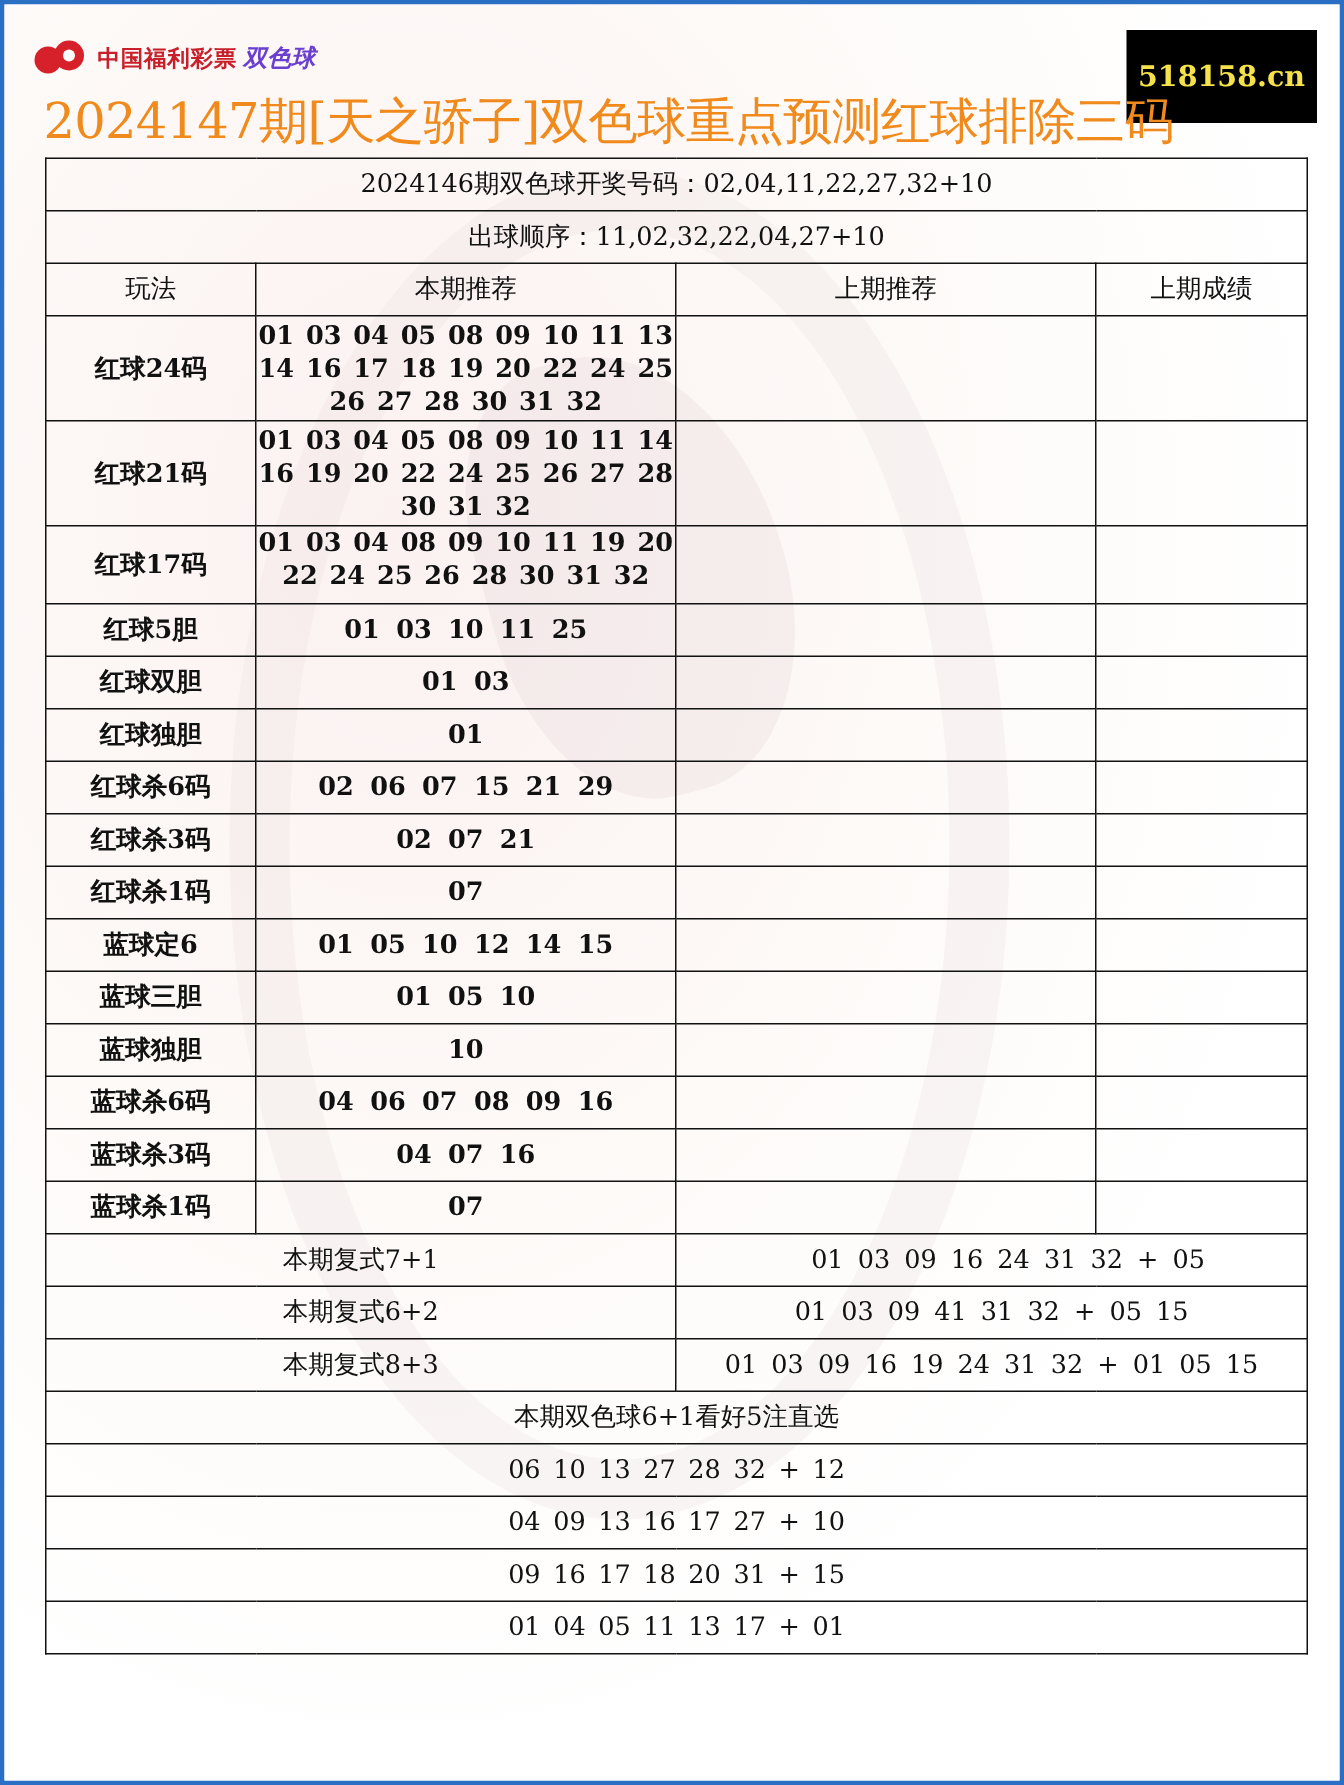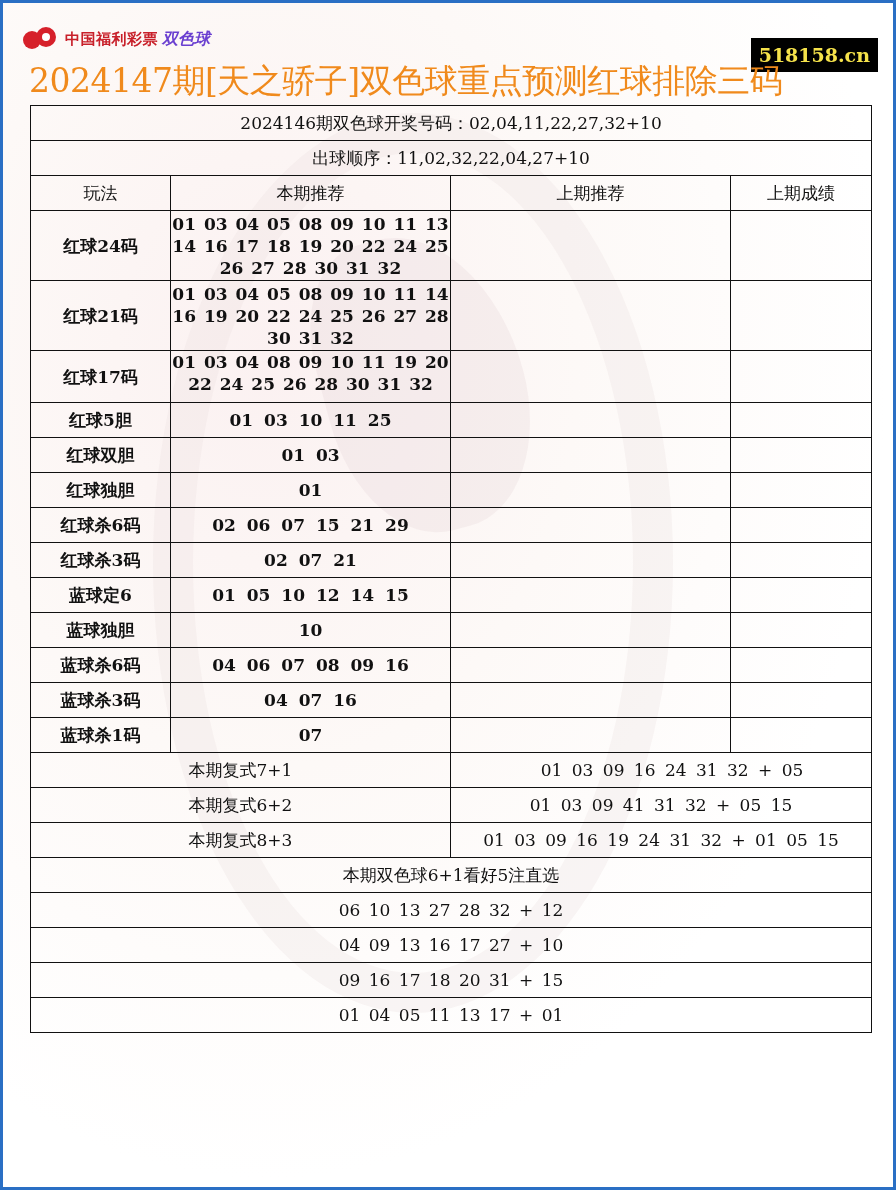--- a/index.html
+++ b/index.html
@@ -18,22 +18,22 @@
       border-radius: 50%; border: 40px solid rgba(230,220,220,0.25); }
     .wm2 { position: absolute; left: 320px; top: 230px; width: 200px; height: 300px;
       background: rgba(215,195,200,0.18); border-radius: 40% 60% 50% 50%; transform: rotate(-15deg); }
     .logo { position: absolute; left: 18px; top: 22px; display: flex; align-items: center; gap: 4px; }
     .logo-mark { width: 40px; height: 28px; position: relative; }
     .logo-mark .b1 { position: absolute; left: 2px; top: 6px; width: 18px; height: 18px; border-radius: 50%; background: #d6202a; }
     .logo-mark .b2 { position: absolute; left: 15px; top: 2px; width: 20px; height: 20px; border-radius: 50%; background: #d6202a; }
     .logo-mark .b3 { position: absolute; left: 21px; top: 8px; width: 8px; height: 8px; border-radius: 50%; background: #fff; }
     .logo-text { font-family: "DejaVu Sans", "Liberation Sans", sans-serif; font-weight: bold; font-size: 15px; color: #c8202a; letter-spacing: 0.5px; }
     .logo-text2 { font-family: "DejaVu Sans", "Liberation Sans", sans-serif; font-weight: bold; font-style: italic; font-size: 16px; color: #6a3fd0; }
-    .site-badge { position: absolute; right: 15px; top: 35px; background: #000; color: #f5e24a;
-      font-family: "DejaVu Serif", serif; font-weight: bold; font-size: 19px; padding: 5px 8px; line-height: 24px; }
+    .site-badge { position: absolute; right: 15px; top: 17px; background: #000; color: #f5e24a;
+      font-family: "DejaVu Serif", serif; font-weight: bold; font-size: 19px; padding: 19px 8px; line-height: 24px; }
     .title { position: absolute; left: 26px; top: 56px; width: 850px; font-size: 33px; color: #f08a1c;
       font-family: "DejaVu Serif", "Liberation Serif", serif; white-space: nowrap; letter-spacing: -0.5px; line-height: 44px; }
     table.main { position: absolute; left: 27px; top: 102px; width: 841px; border-collapse: collapse; table-layout: fixed; }
     table.main td { border: 1.5px solid #111; text-align: center; vertical-align: middle; font-size: 17px; color: #111;
       font-family: "DejaVu Serif", "Liberation Serif", serif; height: 35px; padding: 0; line-height: 22px; }
     td.bold { font-weight: bold; }
     td.nums { text-align: left; padding-left: 3px; font-weight: bold; word-spacing: 2px; line-height: 22.5px; letter-spacing: 0; margin-left: 40px; }
     td.cnum { font-weight: bold; word-spacing: 5px; }
     td.narrow { font-family: "Liberation Serif", serif; font-size: 18px; }
     td.left-lbl { text-align: left; padding-left: 152px; font-family: "Liberation Serif", serif; font-size: 18px; }
@@ -124,22 +124,34 @@
         <td></td>
         <td></td>
       </tr>
       <tr>
         <td class="bold">红球杀3码</td>
         <td class="cnum">02 07 21</td>
         <td></td>
         <td></td>
       </tr>
       <tr>
+        <td class="bold">红球杀1码</td>
+        <td class="cnum">07</td>
+        <td></td>
+        <td></td>
+      </tr>
+      <tr>
         <td class="bold">蓝球定6</td>
         <td class="cnum">01 05 10 12 14 15</td>
+        <td></td>
+        <td></td>
+      </tr>
+      <tr>
+        <td class="bold">蓝球三胆</td>
+        <td class="cnum">01 05 10</td>
         <td></td>
         <td></td>
       </tr>
       <tr>
         <td class="bold">蓝球独胆</td>
         <td class="cnum">10</td>
         <td></td>
         <td></td>
       </tr>
       <tr>

